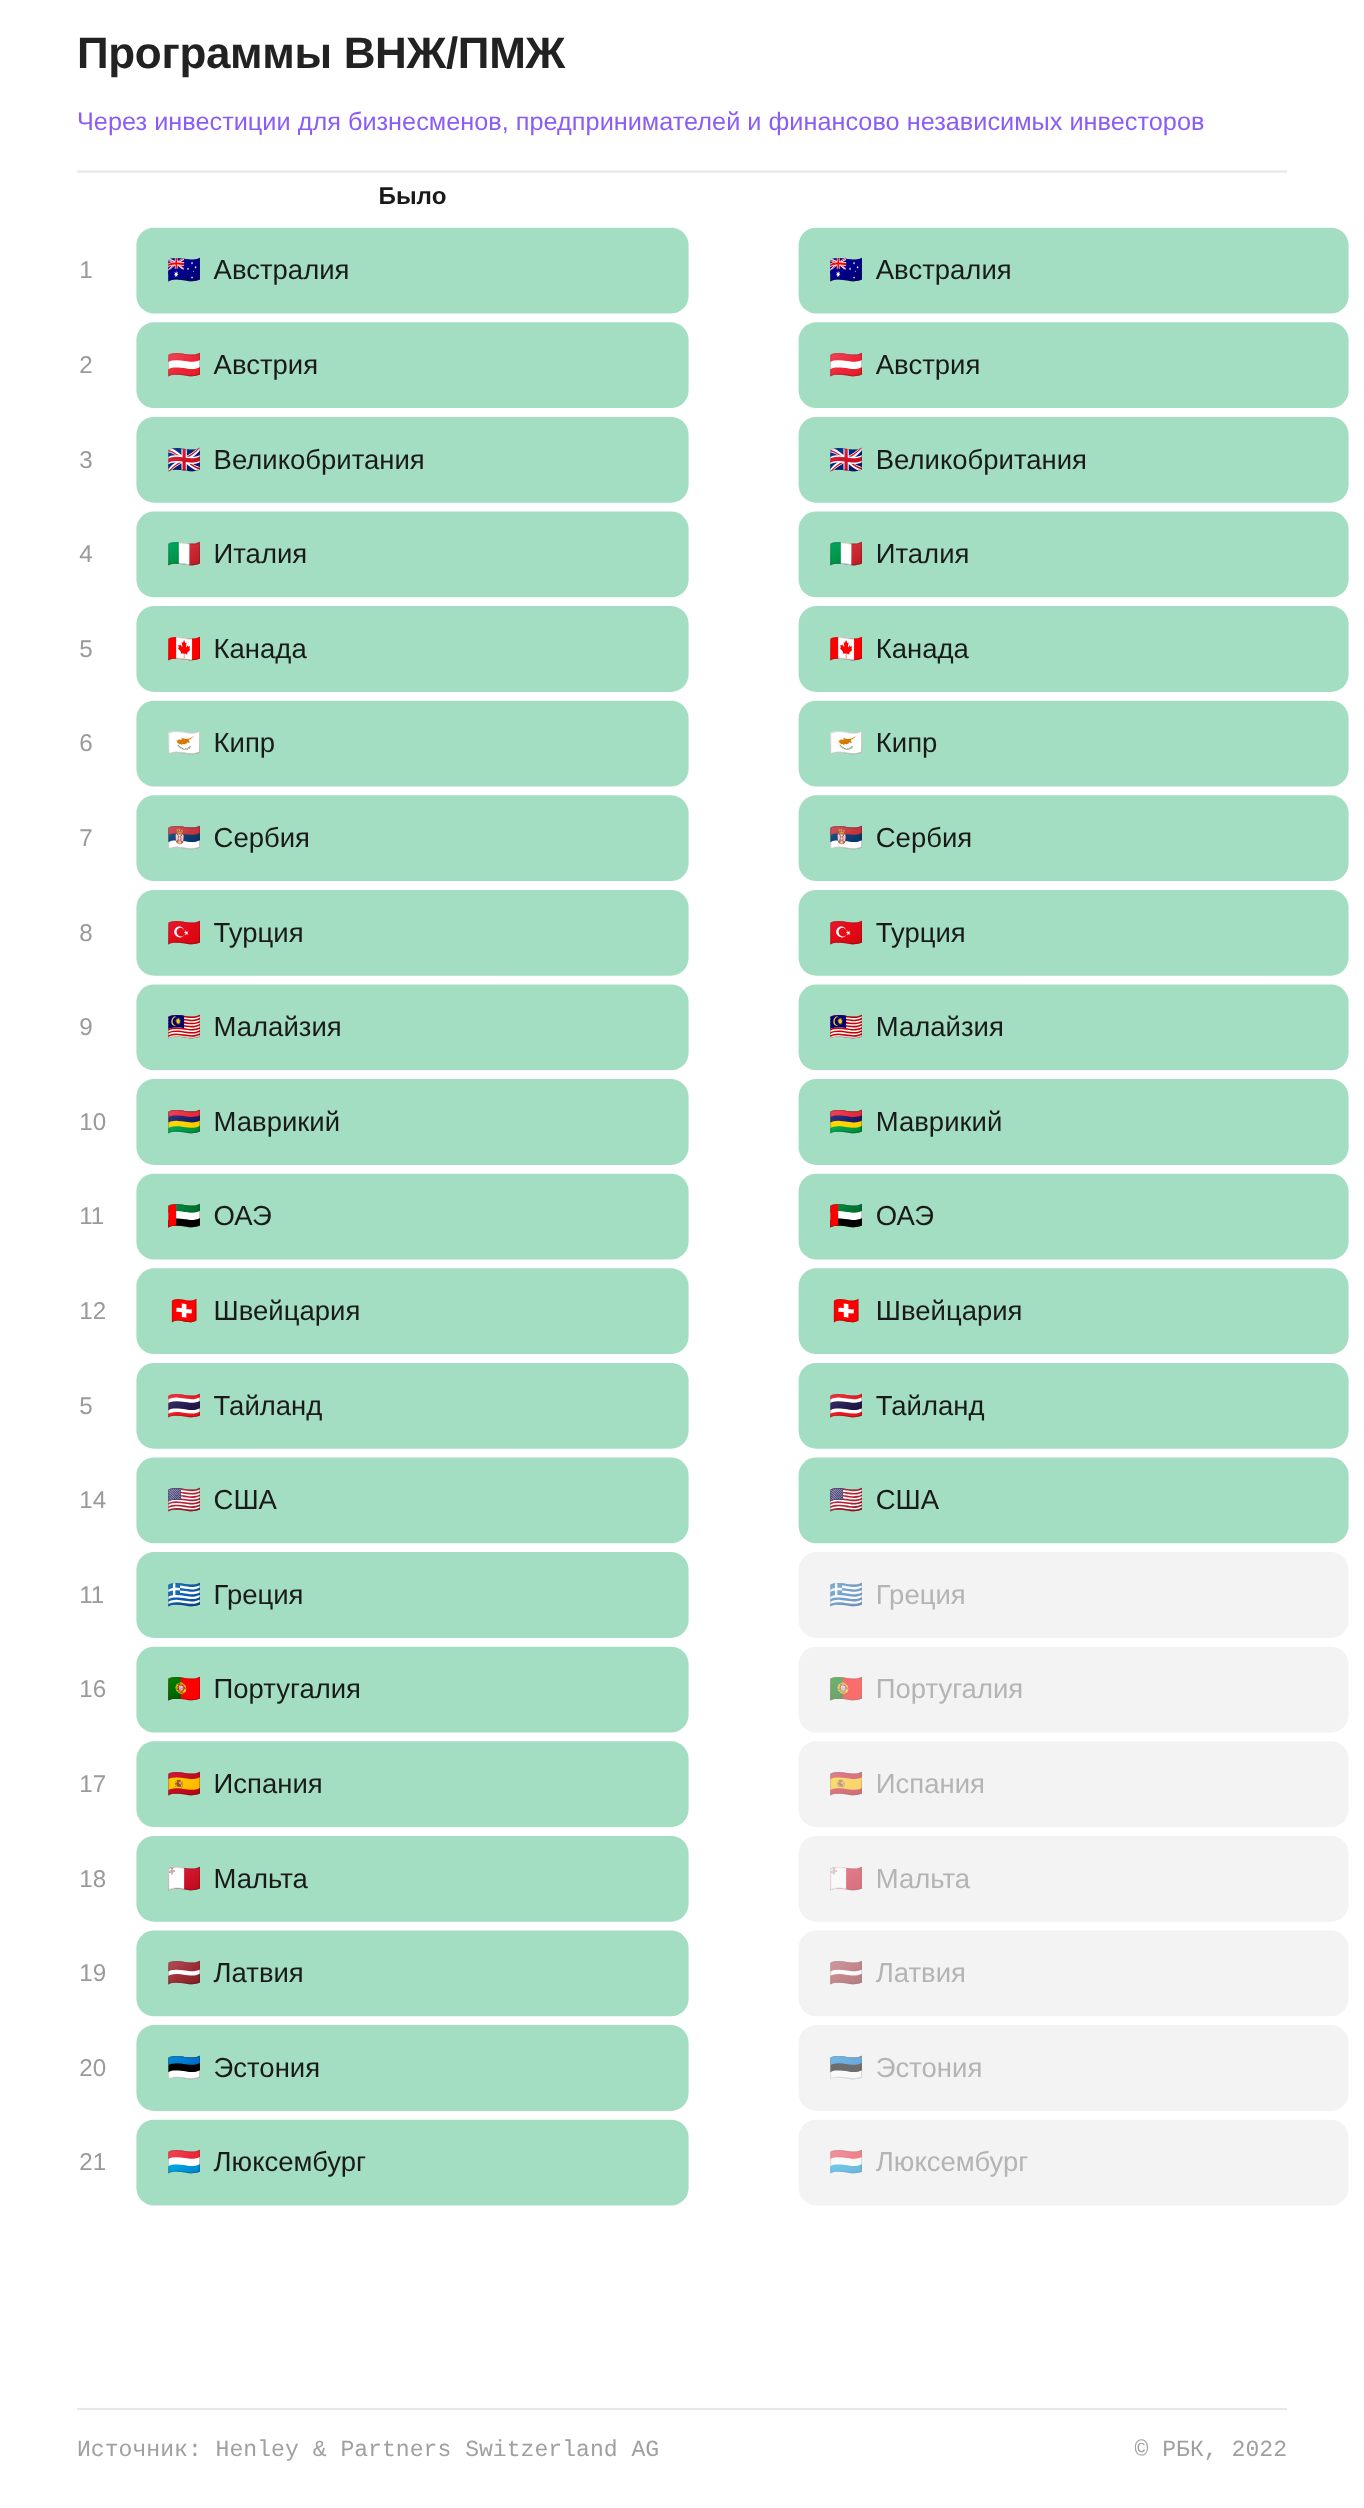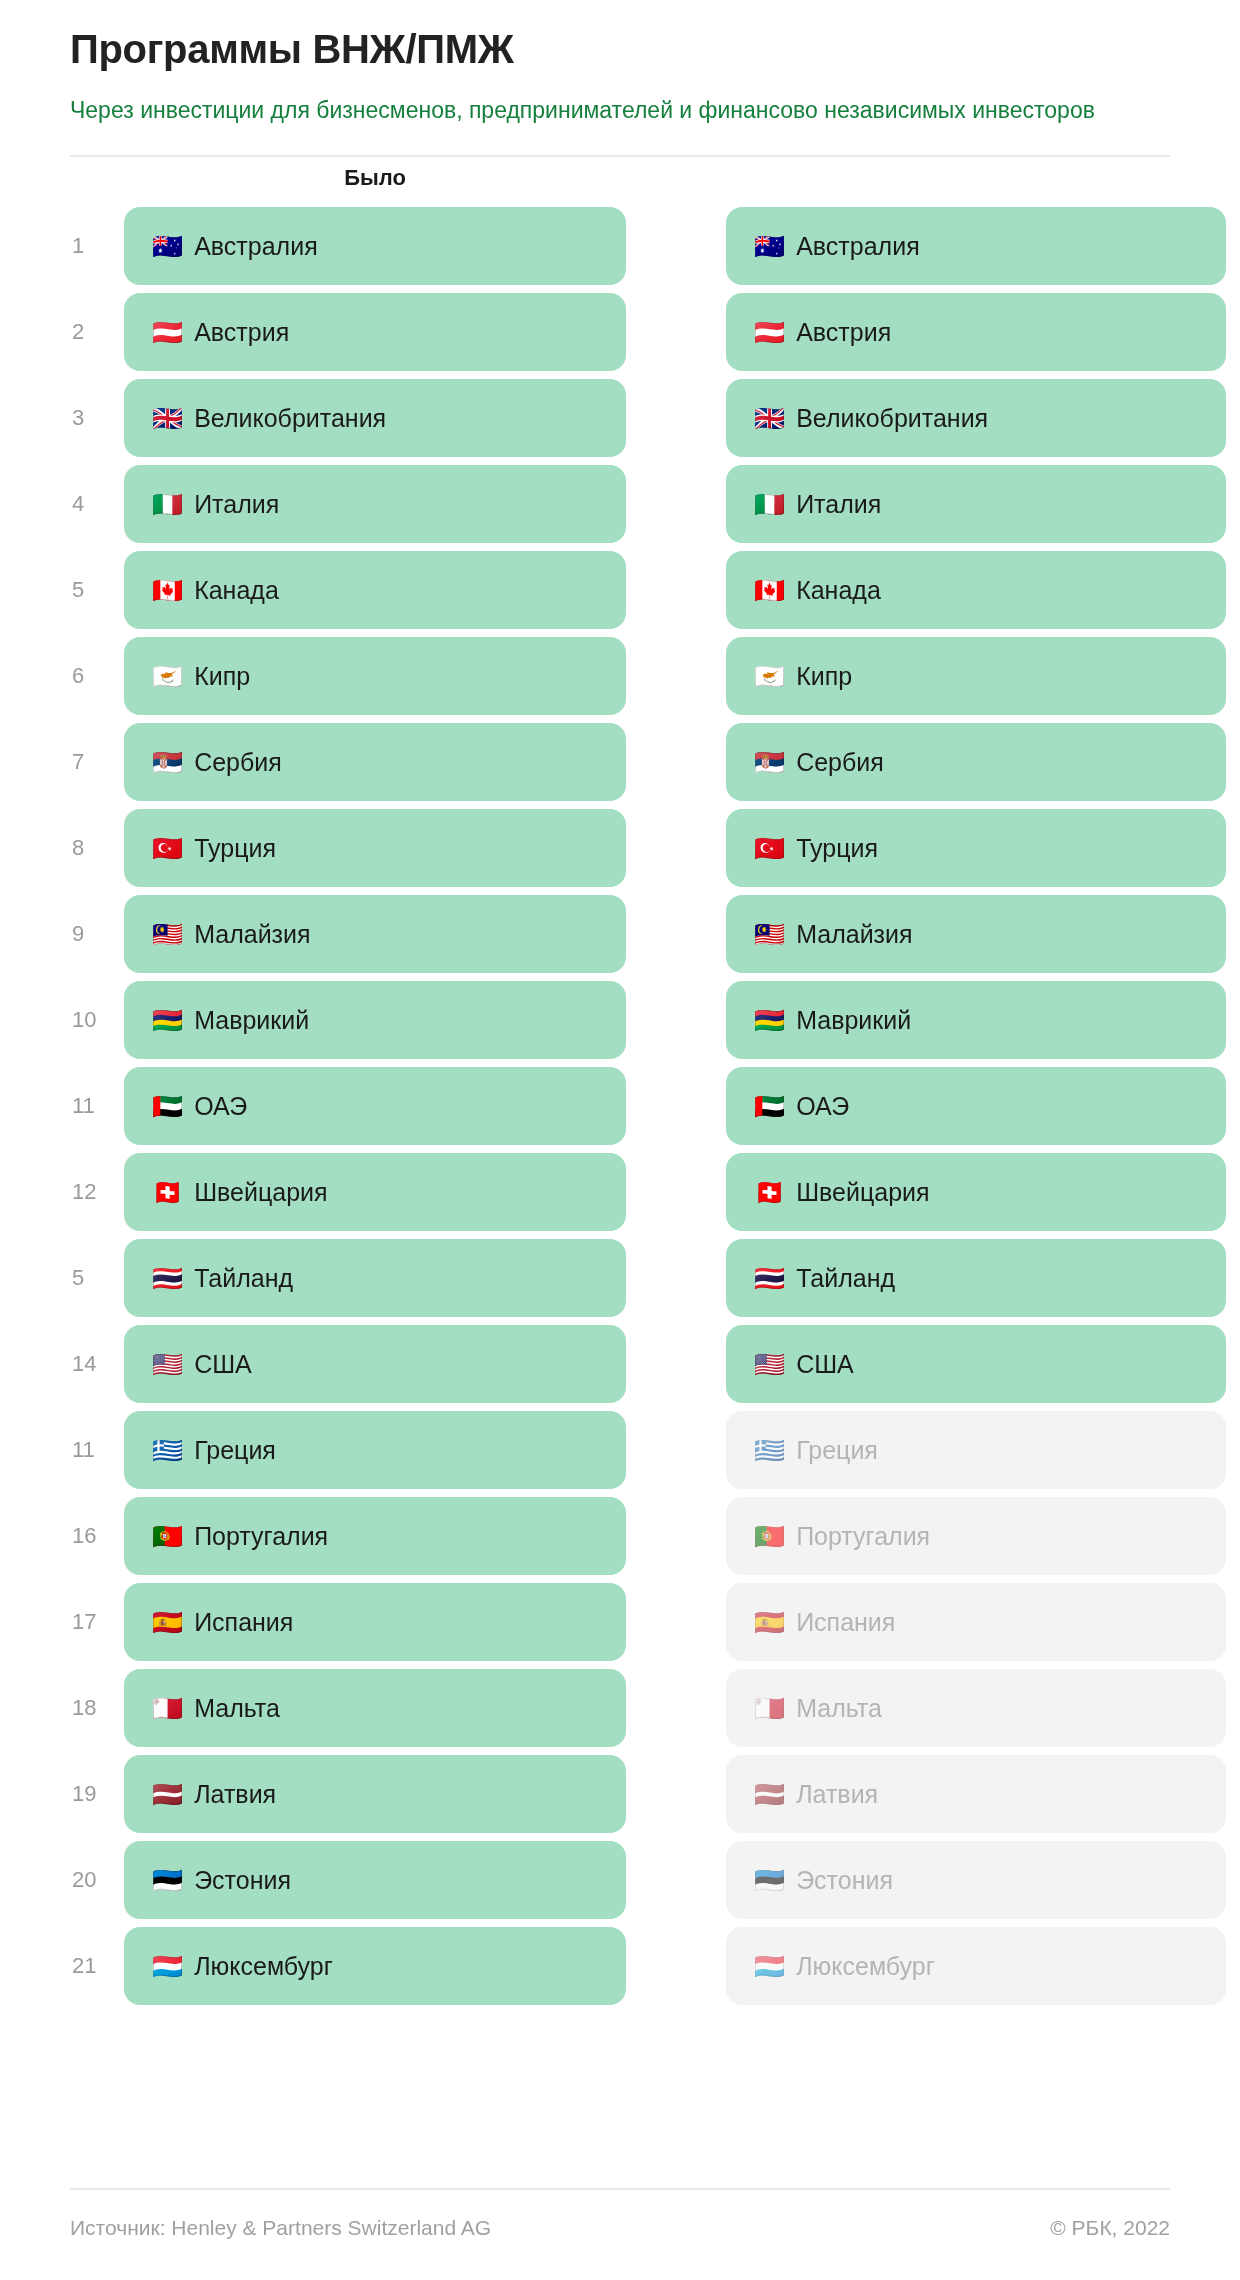--- a/index.html
+++ b/index.html
@@ -35,21 +35,21 @@
     font-weight: 700;
     letter-spacing: -0.3px;
     color: #222222;
     line-height: 1.15;
     margin: 0;
   }
   .subtitle {
     margin: 22px 0 0 0;
     font-size: 23px;
     line-height: 1.45;
-    color: #15803d;
+    color: #8b5cf6;
     font-weight: 400;
     max-width: 1120px;
   }
   .rule {
     height: 2px;
     background: #e8e8e8;
     margin-top: 28px;
     width: 100%;
   }
 
@@ -137,20 +137,21 @@
     background: #e8e8e8;
     width: 100%;
   }
   .footer {
     display: flex;
     justify-content: space-between;
     align-items: baseline;
     margin-top: 26px;
     font-size: 21px;
     color: #a0a0a0;
+    font-family: Liberation Mono, monospace;
   }
 </style>
 </head>
 <body>
 
 <div class="page">
 
   <div class="header">
     <h1 class="title">Программы ВНЖ/ПМЖ</h1>
     <p class="subtitle">Через инвестиции для бизнесменов, предпринимателей и финансово независимых инвесторов</p>

